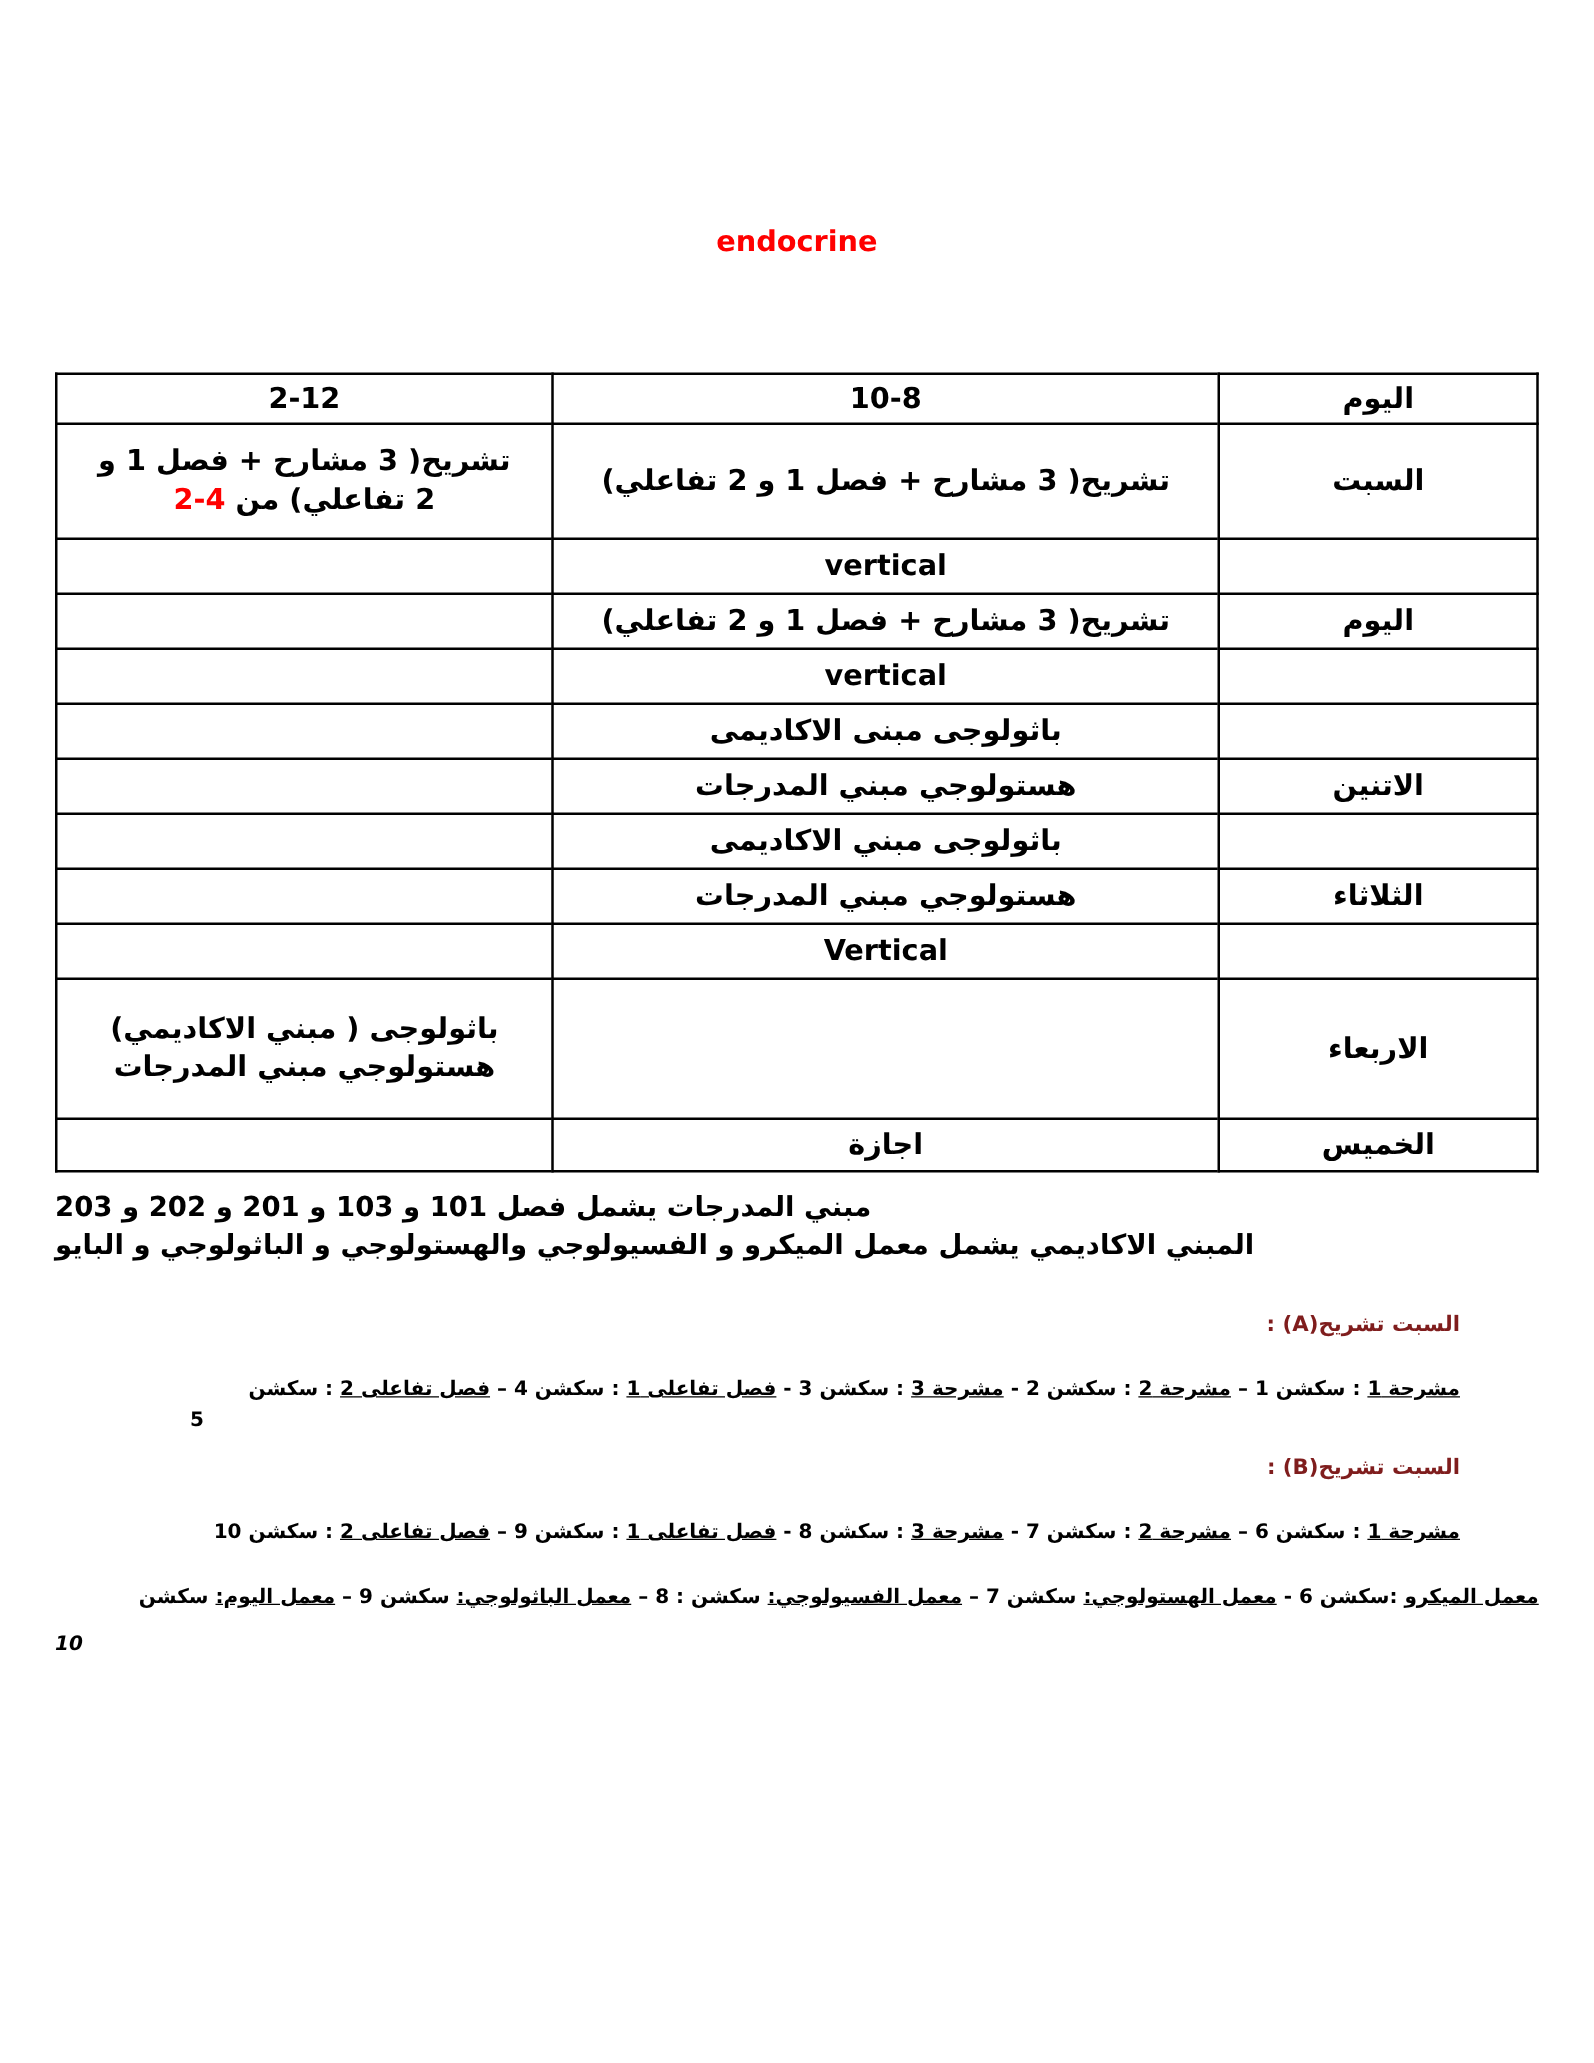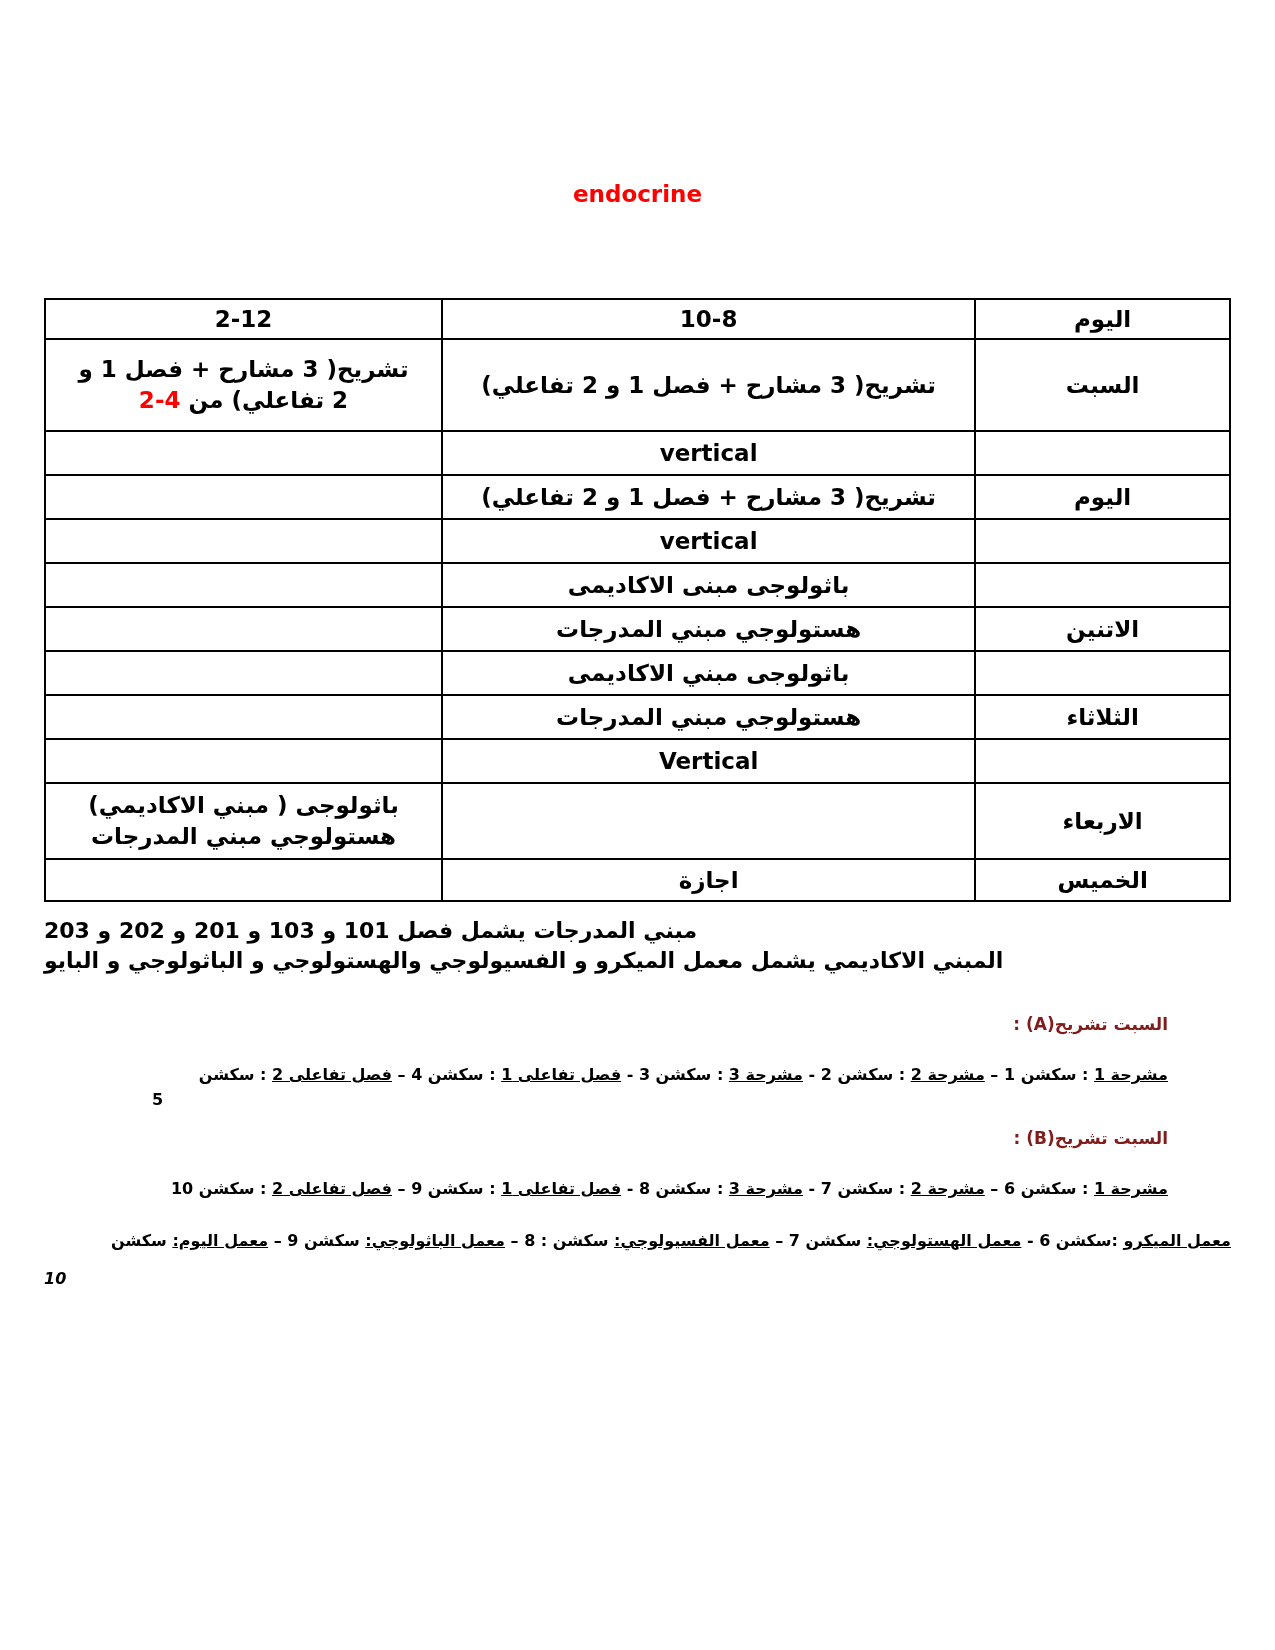--- a/index.html
+++ b/index.html
@@ -17,21 +17,21 @@
 
   table.schedule { width:100%; border-collapse:collapse; table-layout:fixed; margin-top:88px; }
   table.schedule th, table.schedule td {
     border:2px solid #000; text-align:center; vertical-align:middle;
     font-weight:bold; font-size:23px; line-height:31px; padding:2px 4px;
     overflow:hidden;
   }
   tr.r-head { height:40px; }
   tr.r-tall { height:92px; }
   tr.r-std  { height:44px; }
-  tr.r-med  { height:76px; }
+  tr.r-med  { height:112px; }
   tr.r-last { height:42px; }
 
   .note { text-align:left; font-weight:bold; font-size:22px; line-height:30px; }
   .note-1 { margin-top:14px; }
   .note-2 { }
 
   .inset { margin-right:63px; }
   .section-heading { font-size:17px; font-weight:bold; color:#7f1d1d; line-height:24px; }
   .h-a { margin-top:36px; }
   .h-b { margin-top:14px; }

